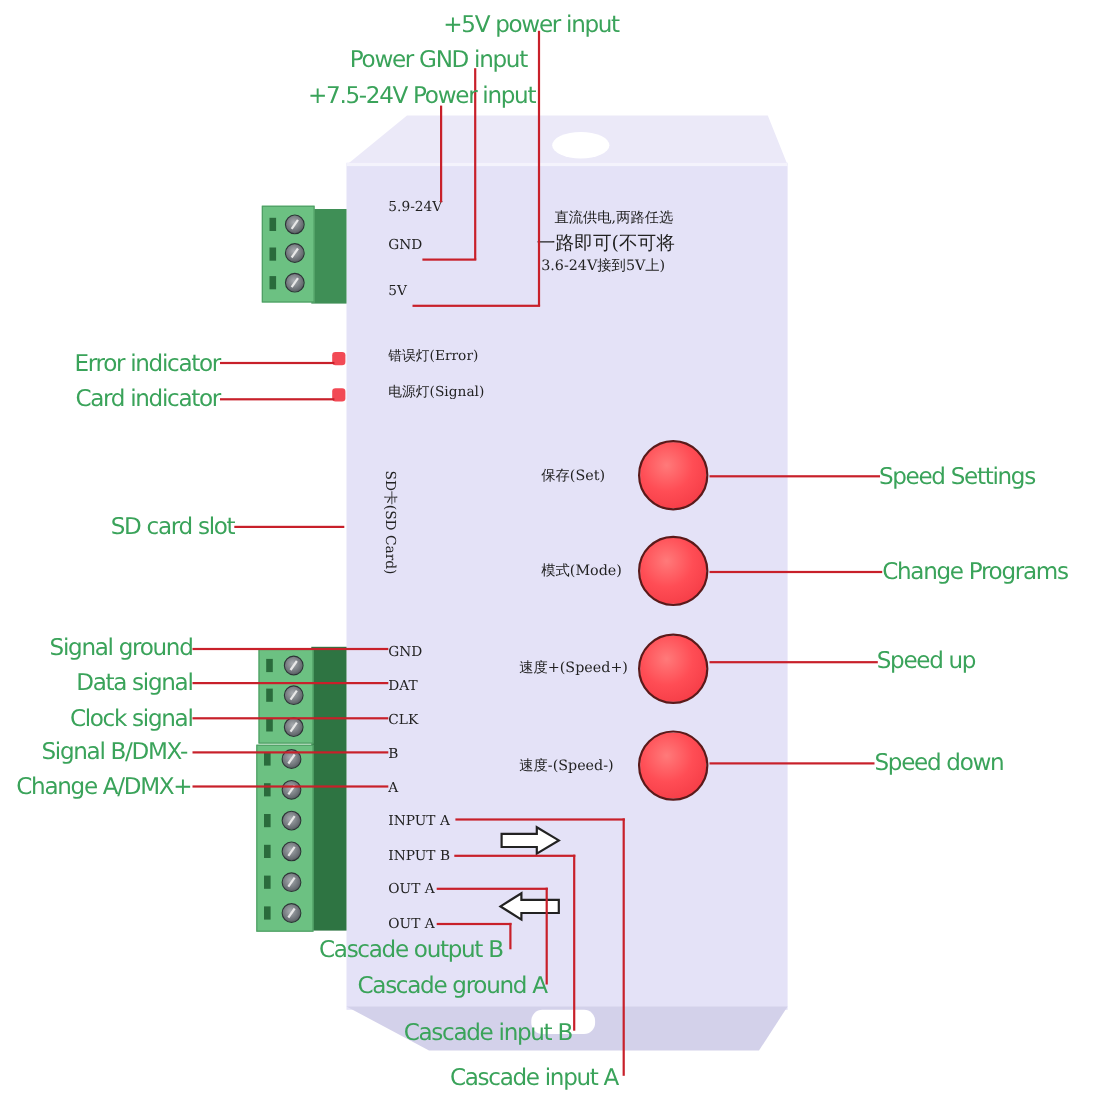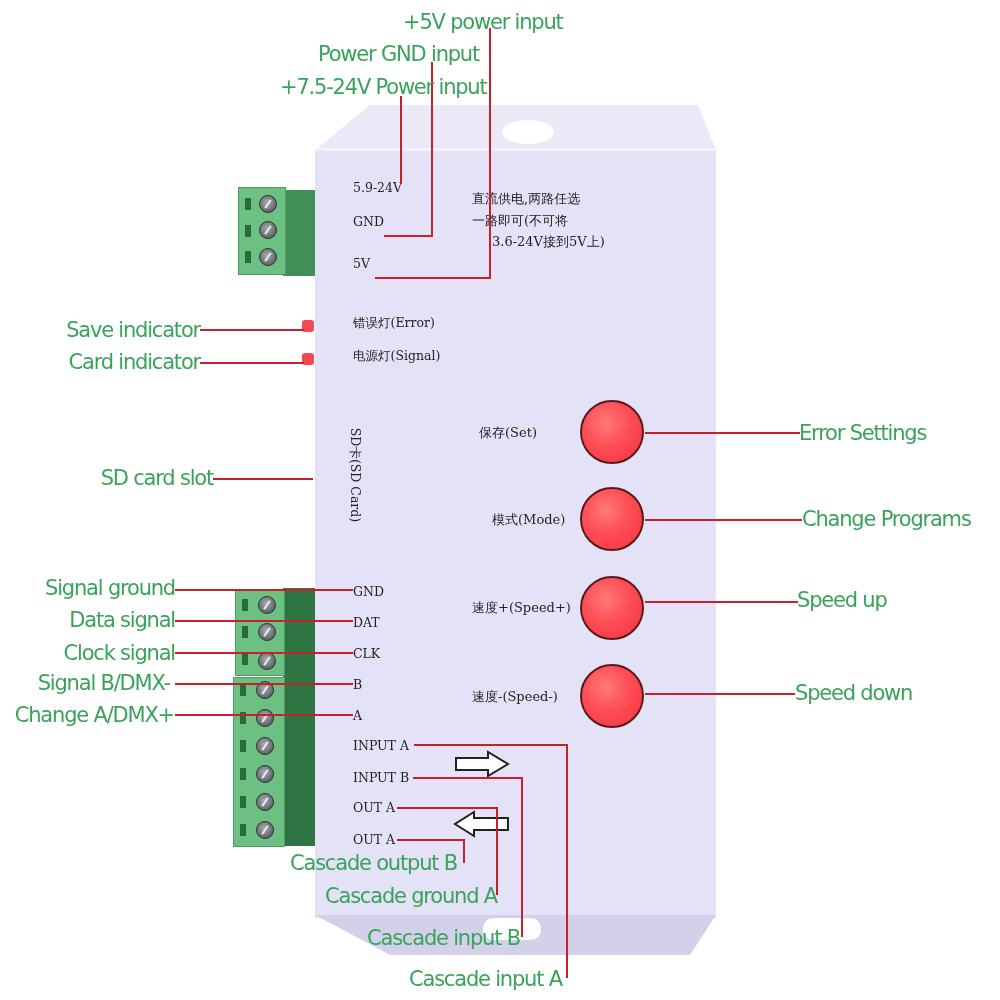--- a/index.html
+++ b/index.html
@@ -75,22 +75,22 @@
   <div class="screw" style="left:22px;top:59px"></div>
   <div class="screw" style="left:22px;top:87px"></div>
   <div class="screw" style="left:22px;top:115px"></div>
   <div class="screw" style="left:22px;top:143px"></div>
 </div>
 
 <div class="dev-txt" style="left:353px;top:180px">5.9-24V</div>
 <div class="dev-txt" style="left:353px;top:214px">GND</div>
 <div class="dev-txt" style="left:353px;top:256px">5V</div>
 
-<div class="dev-txt" style="left:472px;top:191px;font-size:13px">直流供电,两路任选</div>
-<div class="dev-txt" style="left:472px;top:213px;font-size:13px">一路即可(不可将</div>
+<div class="dev-txt" style="left:504px;top:191px;font-size:13px">直流供电,两路任选</div>
+<div class="dev-txt" style="left:488px;top:213px;font-size:17px">一路即可(不可将</div>
 <div class="dev-txt" style="left:492px;top:234px;font-size:13px">3.6-24V接到5V上)</div>
 
 <div class="dev-txt" style="left:353px;top:315px">错误灯(Error)</div>
 <div class="dev-txt" style="left:353px;top:348px">电源灯(Signal)</div>
 
 <div class="dev-txt" style="left:300px;top:467px;transform:rotate(90deg);transform-origin:center;width:110px;text-align:center;">SD卡(SD Card)</div>
 
 <div class="dev-txt" style="left:353px;top:584px">GND</div>
 <div class="dev-txt" style="left:353px;top:615px">DAT</div>
 <div class="dev-txt" style="left:353px;top:646px">CLK</div>
@@ -105,21 +105,21 @@
 <svg class="arrow-svg" style="left:454px;top:750px" width="58" height="28">
   <polygon points="2,8 34,8 34,2 54,14 34,26 34,20 2,20" fill="#ffffff" stroke="#222" stroke-width="2"></polygon>
 </svg>
 <svg class="arrow-svg" style="left:452px;top:810px" width="58" height="28">
   <polygon points="56,8 22,8 22,2 3,14 22,26 22,20 56,20" fill="#ffffff" stroke="#222" stroke-width="2"></polygon>
 </svg>
 
 <div class="led" style="left:302px;top:320px"></div>
 <div class="led" style="left:302px;top:353px"></div>
 
-<div class="dev-txt" style="left:479px;top:425px;font-size:13px">保存(Set)</div>
+<div class="dev-txt" style="left:492px;top:425px;font-size:13px">保存(Set)</div>
 <div class="btn" style="left:580px;top:400px"></div>
 
 <div class="dev-txt" style="left:492px;top:512px;font-size:13px">模式(Mode)</div>
 <div class="btn" style="left:580px;top:487px"></div>
 
 <div class="dev-txt" style="left:472px;top:600px;font-size:13px">速度+(Speed+)</div>
 <div class="btn" style="left:580px;top:576px"></div>
 
 <div class="dev-txt" style="left:472px;top:689px;font-size:13px">速度-(Speed-)</div>
 <div class="btn" style="left:580px;top:664px"></div>
@@ -152,31 +152,31 @@
 <div class="line vline" style="left:521px;top:777px;height:160px"></div>
 <div class="line hline" style="left:397px;top:807px;width:101px"></div>
 <div class="line vline" style="left:496px;top:807px;height:88px"></div>
 <div class="line hline" style="left:397px;top:839px;width:68px"></div>
 <div class="line vline" style="left:463px;top:839px;height:24px"></div>
 
 <div class="lbl" style="left:403px;top:10px">+5V  power input</div>
 <div class="lbl" style="left:318px;top:42px">Power GND input</div>
 <div class="lbl" style="left:280px;top:75px">+7.5-24V Power input</div>
 
-<div class="lbl r" style="right:800px;top:318px">Save indicator</div>
+<div class="lbl r" style="right:800px;top:318px">Error indicator</div>
 <div class="lbl r" style="right:800px;top:350px">Card indicator</div>
 <div class="lbl r" style="right:787px;top:466px">SD card slot</div>
 
 <div class="lbl r" style="right:825px;top:576px">Signal ground</div>
 <div class="lbl r" style="right:825px;top:608px">Data signal</div>
 <div class="lbl r" style="right:825px;top:641px">Clock signal</div>
 <div class="lbl r" style="right:830px;top:671px">Signal B/DMX-</div>
 <div class="lbl r" style="right:826px;top:703px">Change A/DMX+</div>
 
-<div class="lbl" style="left:799px;top:421px">Error Settings</div>
+<div class="lbl" style="left:799px;top:421px">Speed Settings</div>
 <div class="lbl" style="left:802px;top:507px">Change Programs</div>
 <div class="lbl" style="left:797px;top:588px">Speed up</div>
 <div class="lbl" style="left:795px;top:681px">Speed down</div>
 
 <div class="lbl" style="left:290px;top:851px">Cascade output B</div>
 <div class="lbl" style="left:325px;top:884px">Cascade ground A</div>
 <div class="lbl" style="left:367px;top:926px">Cascade input B</div>
 <div class="lbl" style="left:409px;top:967px">Cascade input A</div>
 
 </body></html>

